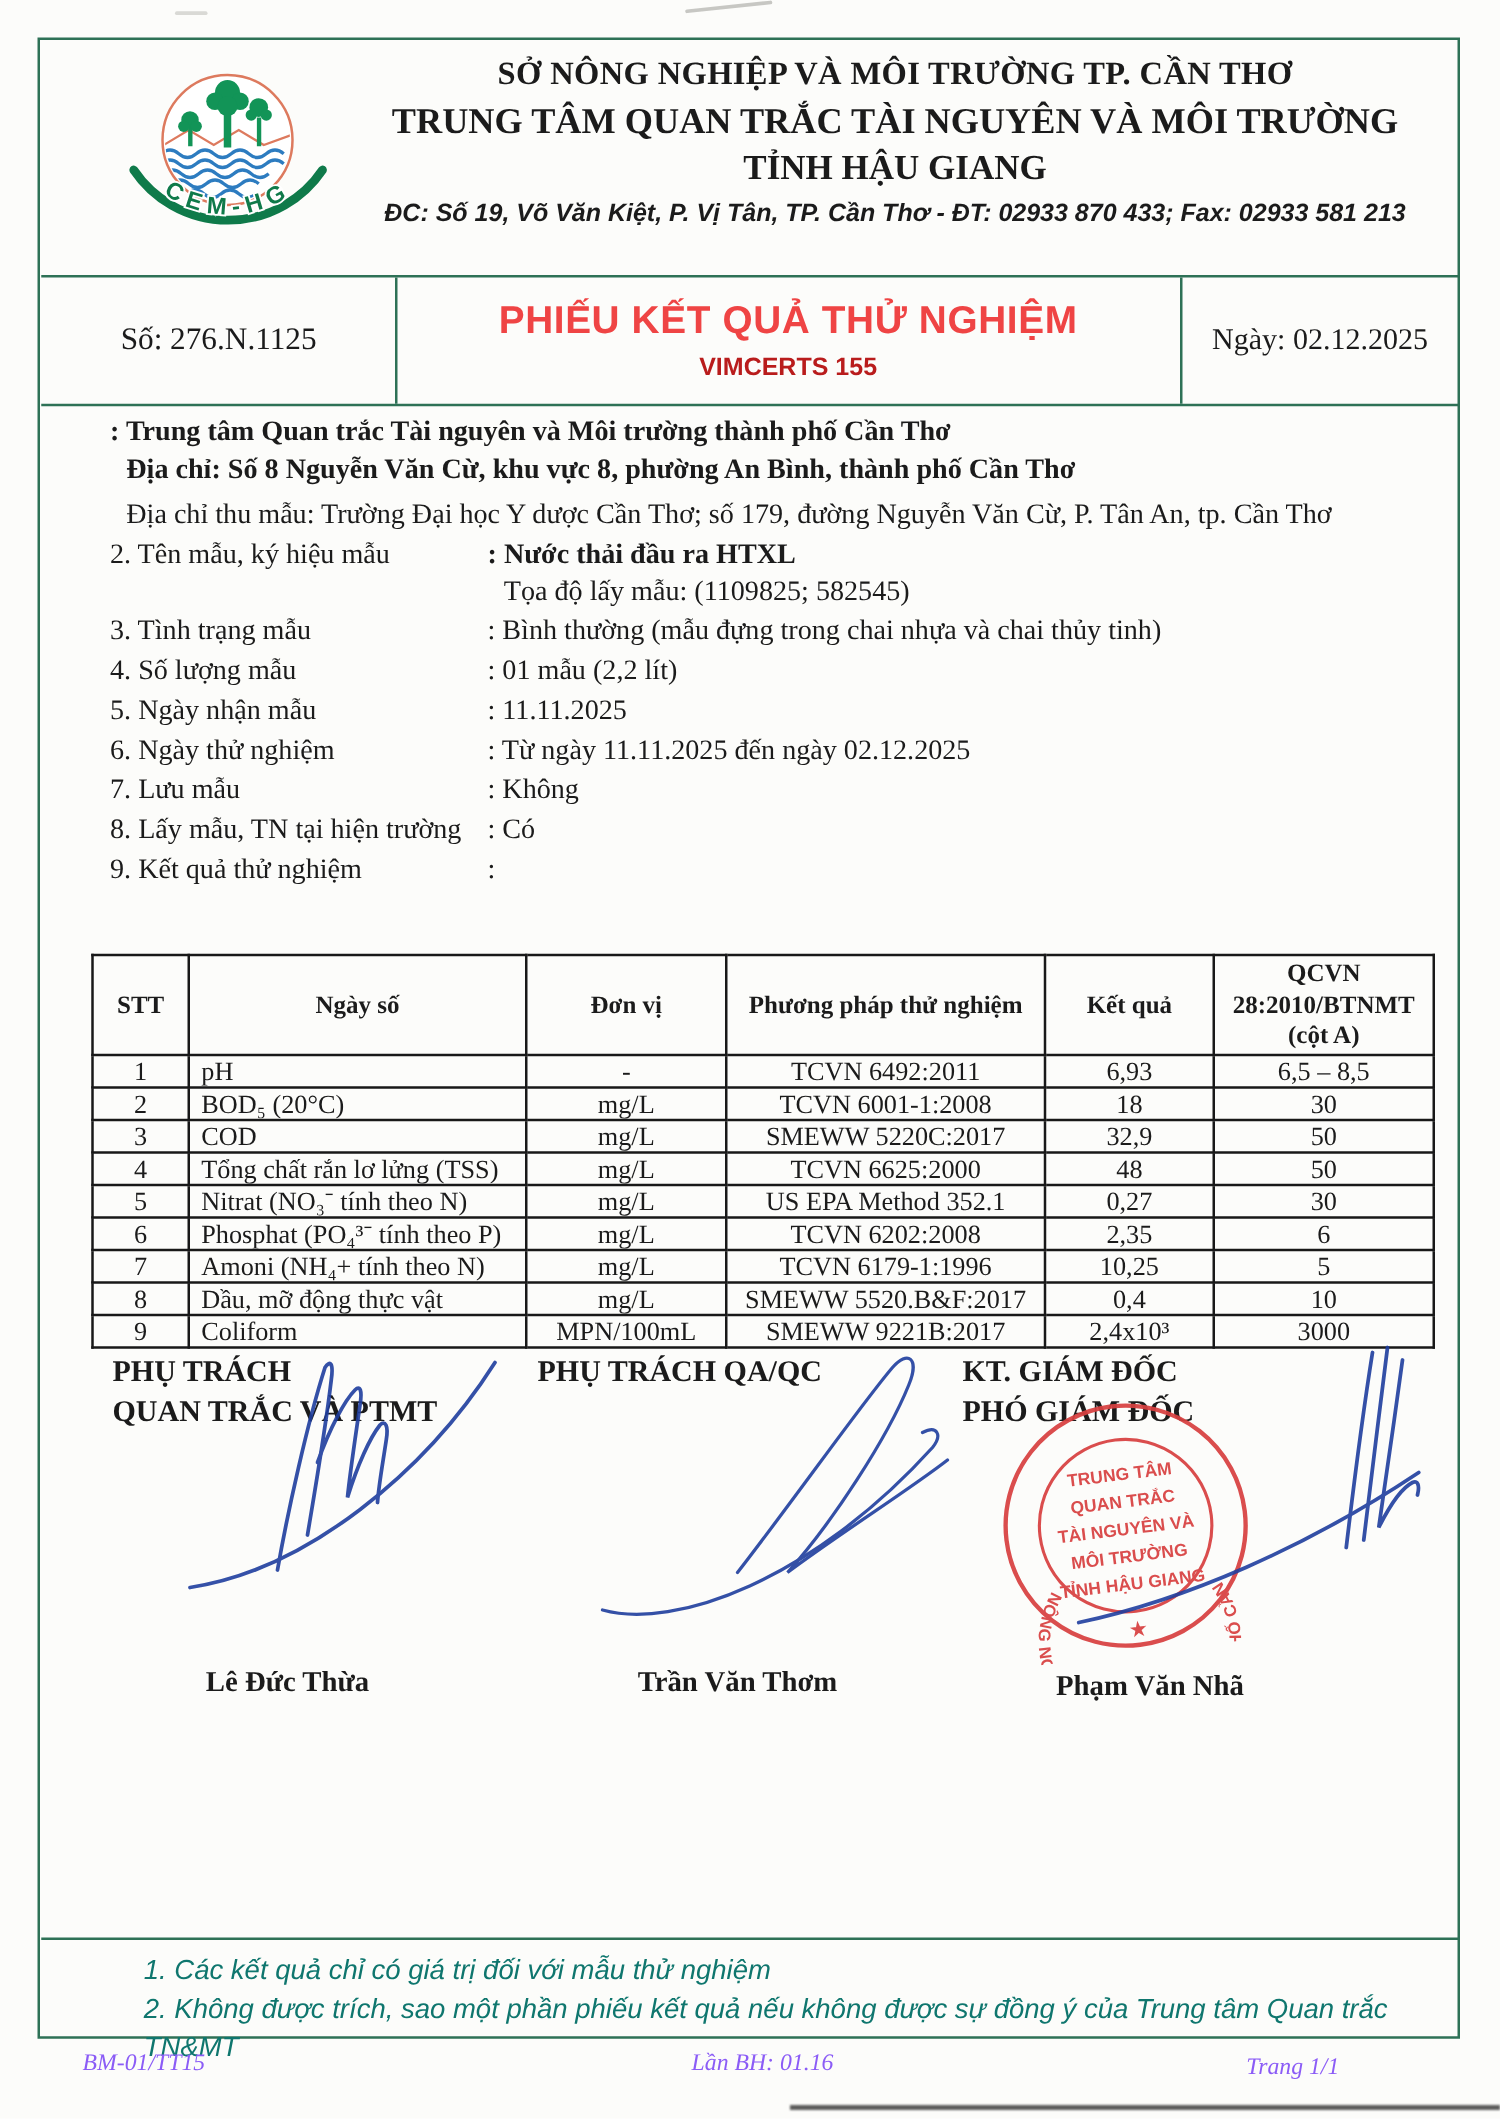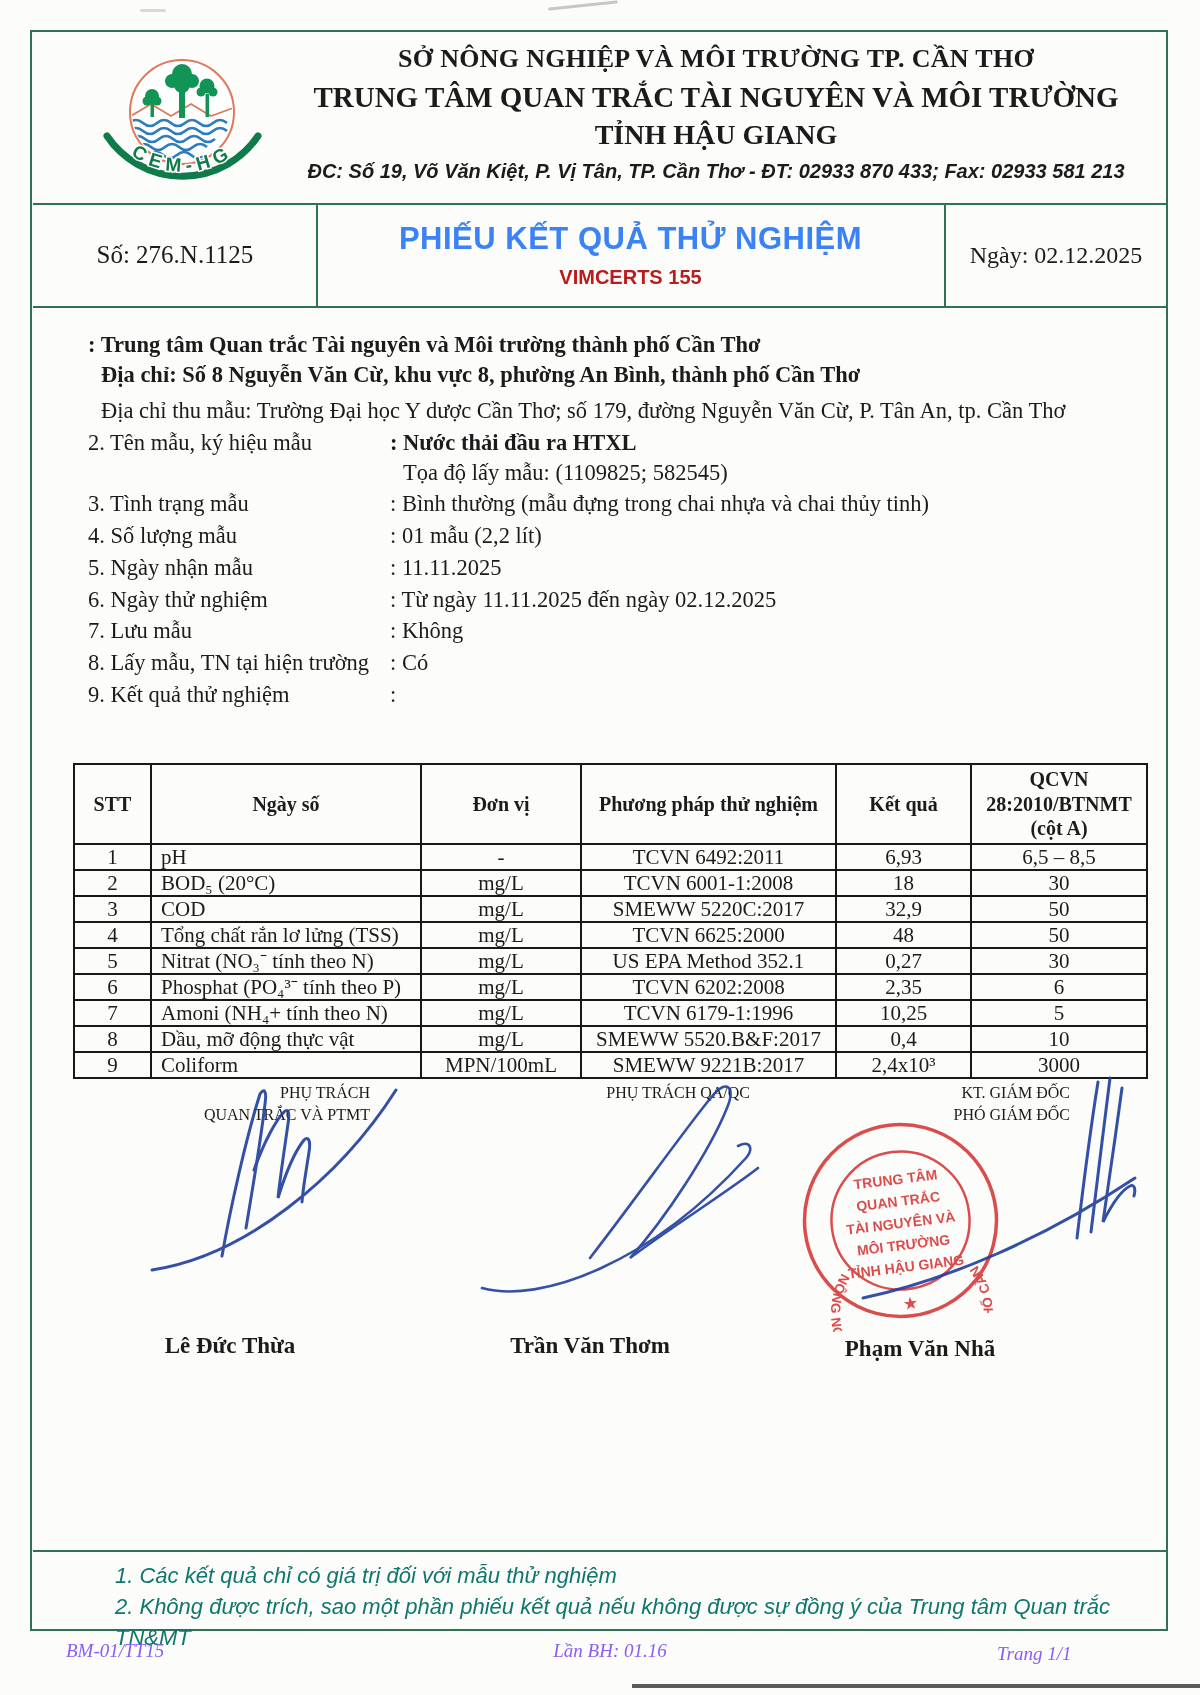--- a/index.html
+++ b/index.html
@@ -9,48 +9,48 @@
   
   .main-border{left:30px;top:30px;width:1134px;height:1597px;border:2.5px solid #2e7156;}
   
   .logo-svg{left:95px;top:52px;}
   .hdr-text{left:280px;top:44px;width:872px;text-align:center;}
   .hdr1{font-size:26px;font-weight:bold;letter-spacing:.3px;margin-bottom:7px;}
   .hdr2{font-size:29px;font-weight:bold;margin-bottom:5px;}
   .hdr3{font-size:28px;font-weight:bold;margin-bottom:9px;}
   .hdr-addr{font-family:"Liberation Sans",sans-serif;font-style:italic;font-weight:bold;font-size:20px;}
   
-  .title-row{left:32.5px;top:203px;width:1134px;height:104.5px;box-sizing:border-box;
+  .title-row{left:32.5px;top:220px;width:1134px;height:104.5px;box-sizing:border-box;
              border-top:2.5px solid #2e7156;border-bottom:2.5px solid #2e7156;
              display:grid;grid-template-columns:283px 628px 223px;}
   .tc{display:flex;flex-direction:column;justify-content:center;align-items:center;}
   .tc + .tc{border-left:2.5px solid #2e7156;}
   .tc-num{align-items:flex-start;padding-left:64px;font-size:25px;}
   .doc-title{font-family:"Liberation Sans",sans-serif;font-weight:bold;font-size:31px;
-             color:#3b82f6;letter-spacing:.5px;}
+             color:#ef4444;letter-spacing:.5px;}
   .doc-cert{font-family:"Liberation Sans",sans-serif;font-weight:bold;font-size:20px;
             color:#b91c1c;margin-top:9px;}
   .tc-date{font-size:24px;}
   
   .info-list{left:88px;top:330px;width:1032px;font-size:22.5px;line-height:1.32;}
   .info-row{display:flex;margin-bottom:2px;}
   .info-label{width:302px;flex:none;}
   .info-value{flex:1;}
   .b{font-weight:bold;}
   .cont{margin-left:13px;}
   .gap-top{margin-top:7px;}
   
   .results{left:73px;top:763px;border-collapse:collapse;table-layout:fixed;width:1073px;}
   .results th,.results td{border:2px solid #181818;text-align:center;padding:0;overflow:hidden;}
   .results th{font-size:20px;font-weight:bold;height:78px;}
   .results td{font-size:21px;height:24px;line-height:1.05;}
   .results td.param{text-align:left;padding-left:9px;}
   .limit-head{line-height:1.22;}
   
-  .sig-title{font-weight:normal;font-size:16px;line-height:1.35;text-align:right;}
+  .sig-title{font-weight:bold;font-size:24px;line-height:1.35;text-align:left;}
   .sig-l{left:90px;top:1082px;width:280px;}
   .sig-c{left:430px;top:1082px;width:320px;}
   .sig-r{left:770px;top:1082px;width:300px;}
   .sig-name{font-weight:bold;font-size:23px;text-align:center;}
   .name-l{left:90px;top:1333px;width:280px;}
   .name-c{left:430px;top:1333px;width:320px;}
   .name-r{left:770px;top:1336px;width:300px;}
   .sigs-svg{left:30px;top:1060px;}
   .stamp{left:798px;top:1118px;transform:rotate(-7deg);opacity:.93;}
   

